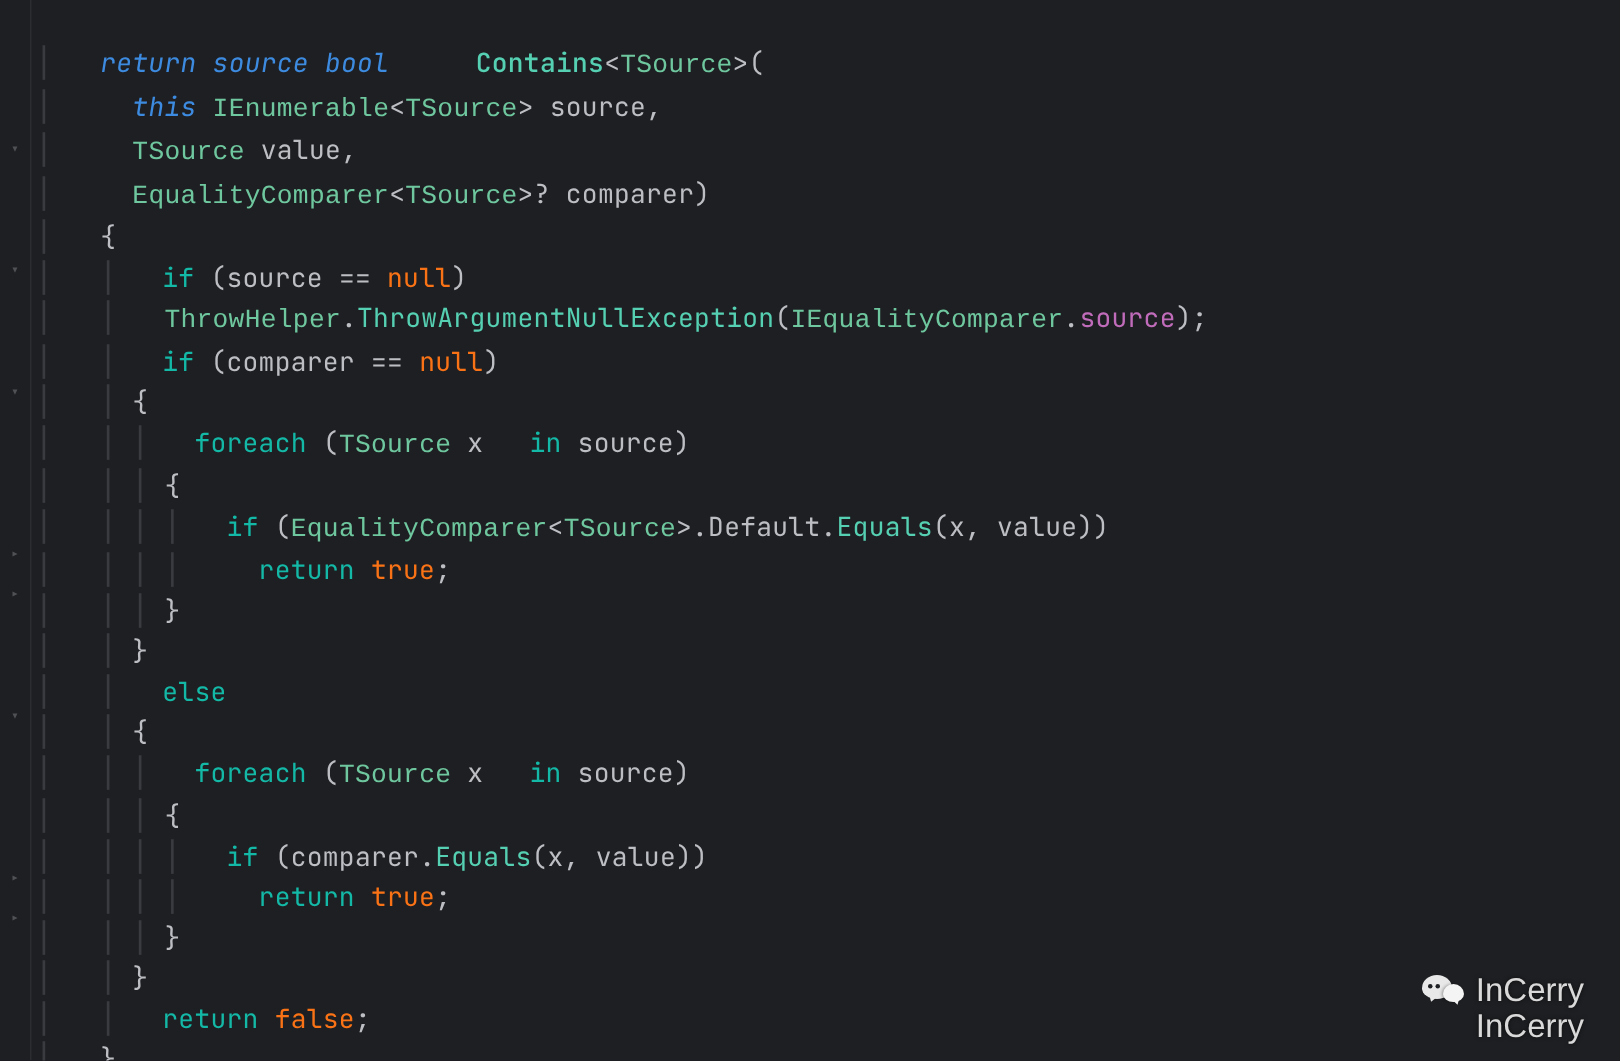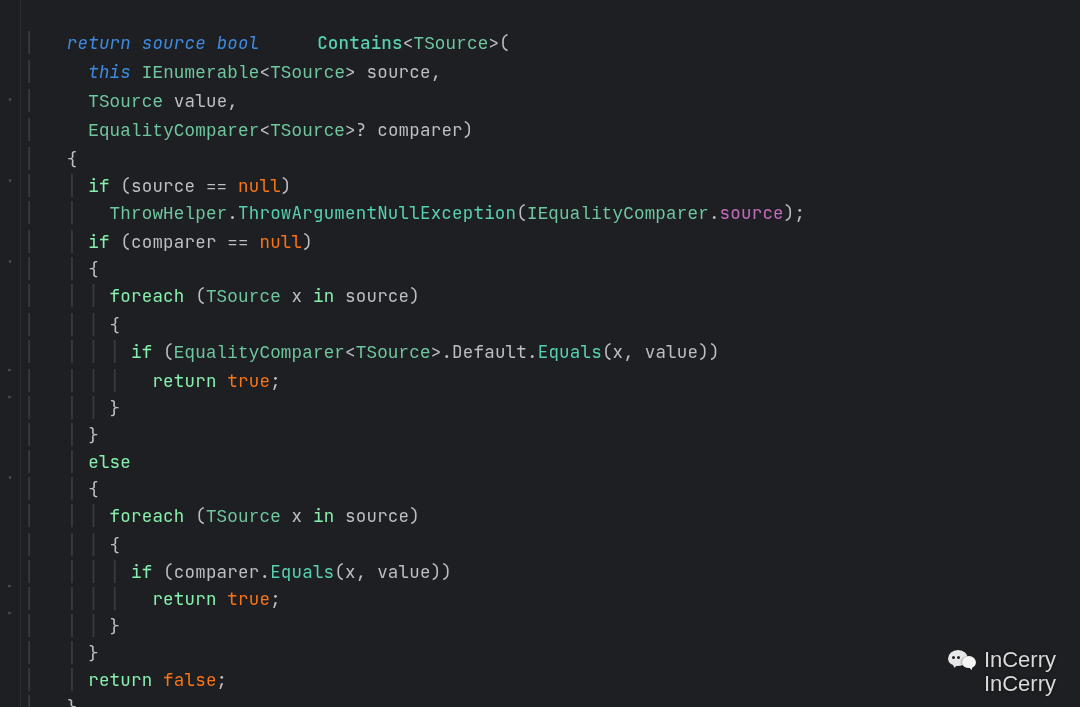--- a/index.html
+++ b/index.html
@@ -48,21 +48,21 @@
     line-height: 27px;
     color: #bcbec4;
     white-space: pre;
     letter-spacing: 0.2px;
   }
   .guide {
     color: #393b40;
   }
   
   .kw   { color: #3d8be0; font-style: italic; }     
-  .kwn  { color: #86efac; }     
+  .kwn  { color: #14b8a6; margin-left: 20px; }     
   .type { color: #6ec79e; font-family: Liberation Mono, monospace; }     
   .id   { color: #bcbec4; }     
   .pn   { color: #bcbec4; }     
   .dot  { color: #bcbec4; }
   .prop { color: #c06cbb; }     
   .call { color: #56d0b2; margin-top: 39px; }     
   .lit  { color: #f97316; }     
   .paren{ color: #bcbec4; }                     
   .fnname { color: #56d0b2; font-weight: 500; margin-left: 47px; }
 

